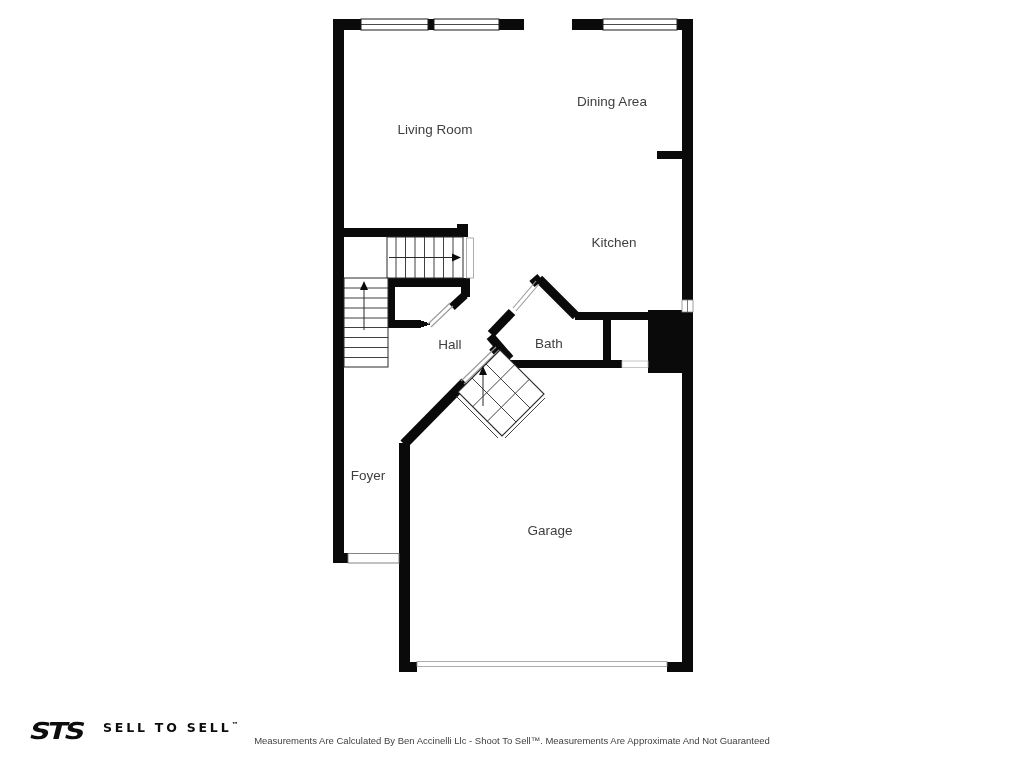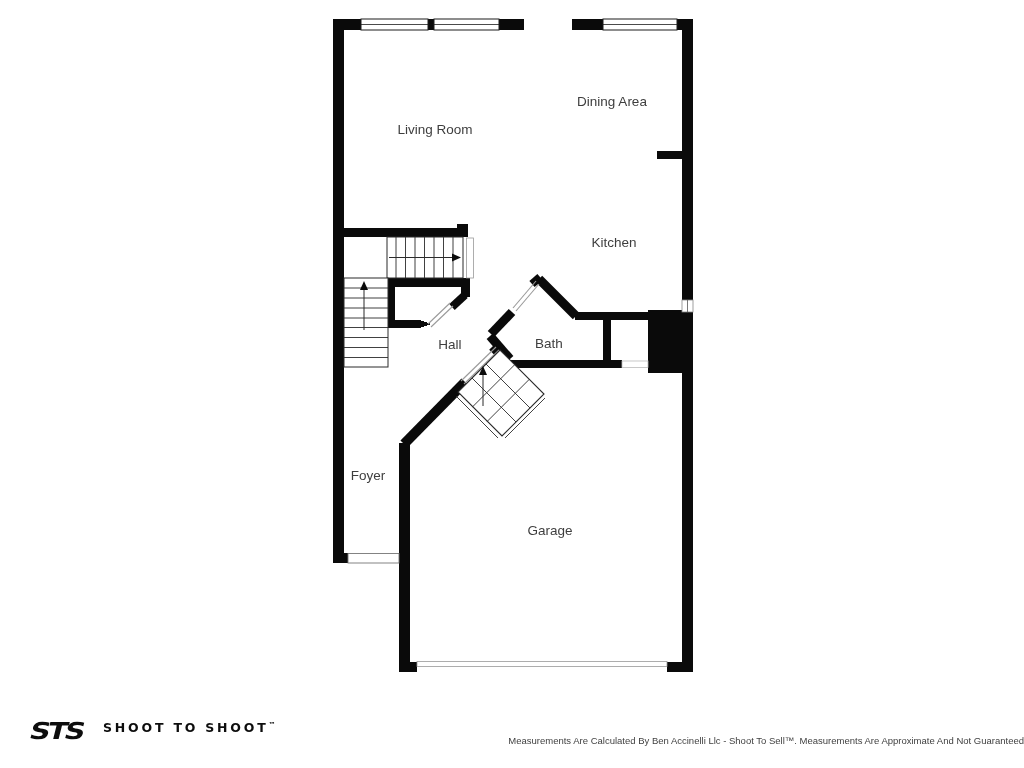--- a/index.html
+++ b/index.html
@@ -6,21 +6,21 @@
   .page{position:relative;width:1024px;height:768px;background:#ffffff;overflow:hidden;
         font-family:"Liberation Sans", sans-serif;}
   .plan-svg{position:absolute;left:0;top:0;}
   .room-label{font-size:13.5px;font-family:"Liberation Sans", sans-serif;}
   .footer-logo{position:absolute;left:30px;top:714px;color:#0d0d0d;font-weight:900;
                font-size:29px;letter-spacing:-3px;transform:skewX(-14deg) scaleY(0.80);
                transform-origin:left center;font-family:"DejaVu Sans", sans-serif;}
   .footer-brand{position:absolute;left:103px;top:720px;color:#0d0d0d;font-weight:800;
                 font-size:12.5px;letter-spacing:2.8px;font-family:"DejaVu Sans", sans-serif;}
   .footer-brand sup{font-size:7px;letter-spacing:0;}
-  .footer-disclaimer{position:absolute;left:0;right:0;top:735px;text-align:right;
+  .footer-disclaimer{position:absolute;left:0;right:0;top:735px;text-align:center;
                      color:#3f3f3f;font-size:9.5px;font-family:"Liberation Sans", sans-serif;}
 </style>
 </head>
 <body>
 
 <div class="page">
 
   <svg class="plan-svg" width="1024" height="768" viewBox="0 0 1024 768">
 
     <g shape-rendering="crispEdges" fill="#0a0a0a">
@@ -128,16 +128,16 @@
       <text class="room-label" x="612" y="106">Dining Area</text>
       <text class="room-label" x="614" y="247">Kitchen</text>
       <text class="room-label" x="450" y="349">Hall</text>
       <text class="room-label" x="549" y="348">Bath</text>
       <text class="room-label" x="368" y="480">Foyer</text>
       <text class="room-label" x="550" y="535">Garage</text>
     </g>
   </svg>
 
   <div class="footer-logo">STS</div>
-  <div class="footer-brand"><span>SHOOT TO SHOOT</span><sup>™</sup></div>
+  <div class="footer-brand"><span>SELL TO SELL</span><sup>™</sup></div>
   <div class="footer-disclaimer">Measurements Are Calculated By Ben Accinelli Llc - Shoot To Sell™. Measurements Are Approximate And Not Guaranteed</div>
 
 </div>
 
 </body></html>

